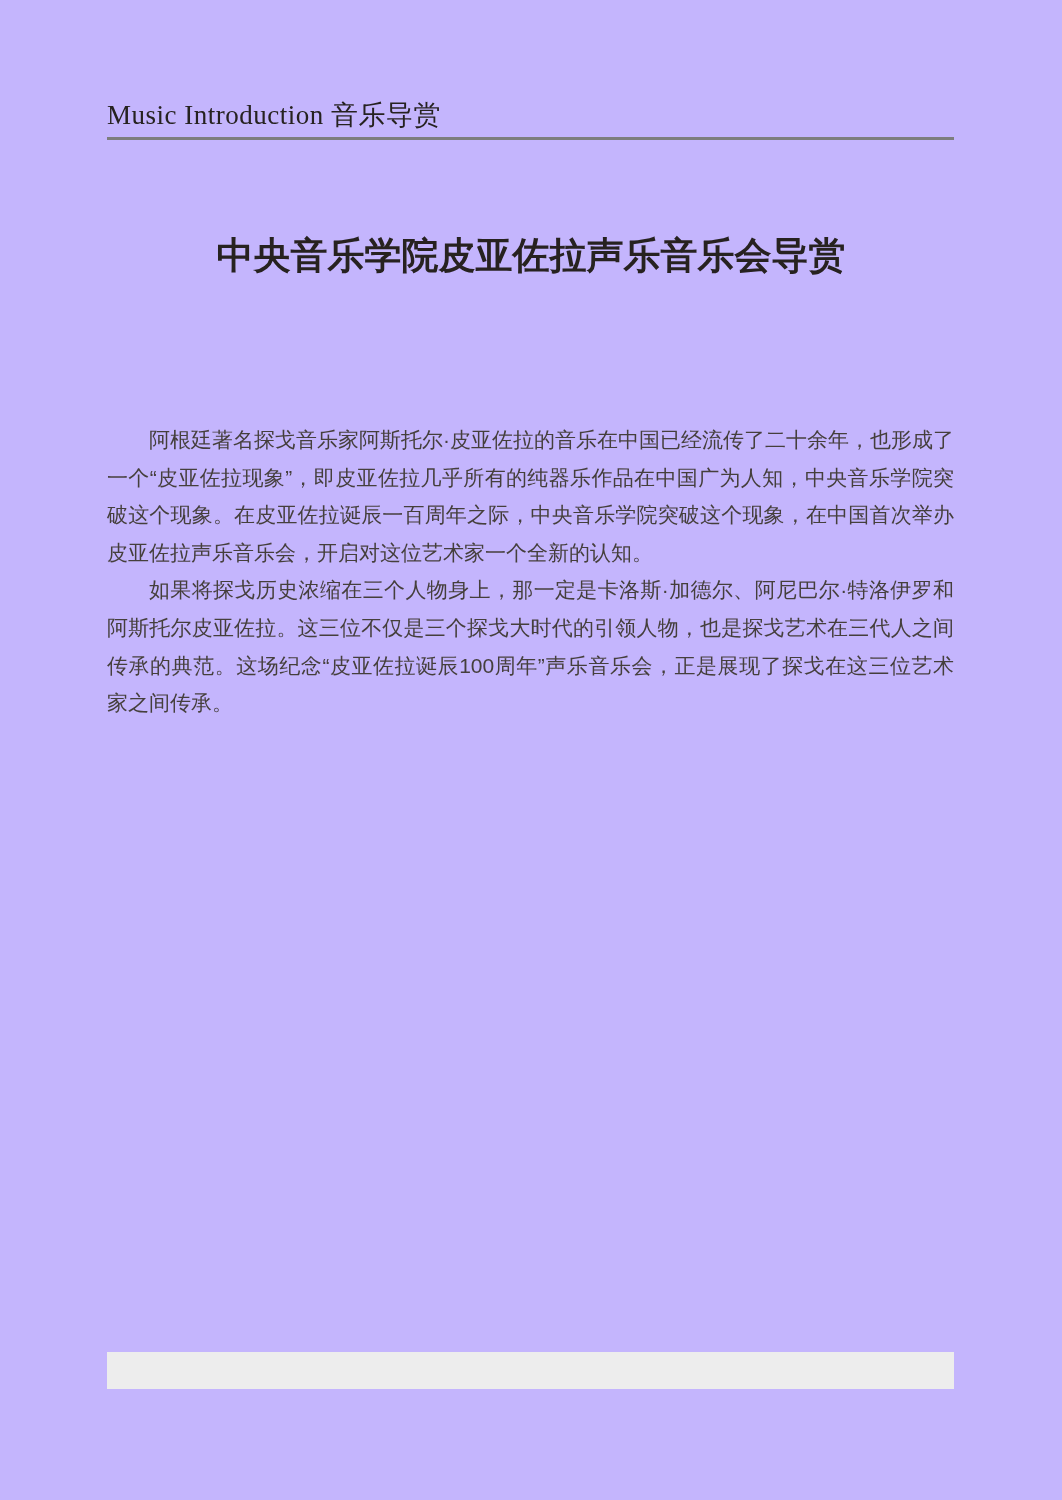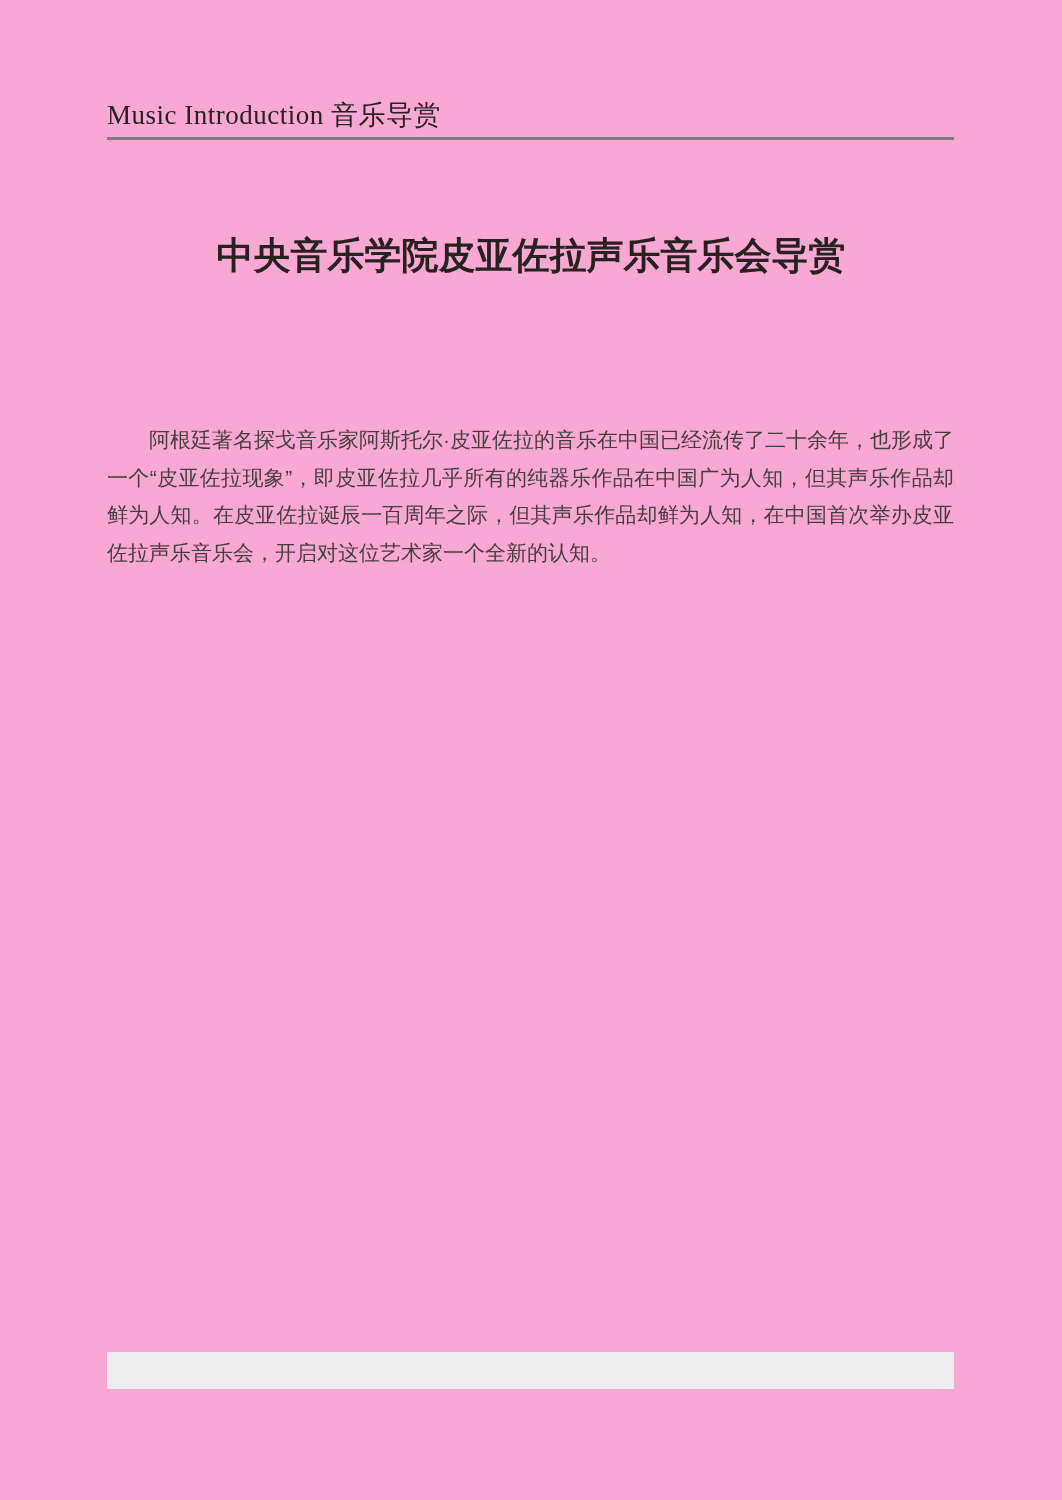--- a/index.html
+++ b/index.html
@@ -4,21 +4,21 @@
 <style>
   html, body {
     margin: 0;
     padding: 0;
     background: #ffffff;
   }
   .page {
     position: relative;
     width: 1062px;
     height: 1500px;
-    background: #f9a8d4;
+    background: #c4b5fd;
     overflow: hidden;
     font-family: "Liberation Serif", serif;
   }
 
   
   .header {
     position: absolute;
     left: 107px;
     width: 847px;
     top: 100px;
@@ -89,18 +89,19 @@
   <header class="header">
     <div class="header-text">Music Introduction 音乐导赏</div>
     <div class="header-rule"></div>
   </header>
 
   <h1 class="title">
     <span class="title-line">中央音乐学院皮亚佐拉声乐音乐会导赏</span>
   </h1>
 
   <main class="body-text">
-    <p>阿根廷著名探戈音乐家阿斯托尔·皮亚佐拉的音乐在中国已经流传了二十余年，也形成了一个“皮亚佐拉现象”，即皮亚佐拉几乎所有的纯器乐作品在中国广为人知，但其声乐作品却鲜为人知。在皮亚佐拉诞辰一百周年之际，但其声乐作品却鲜为人知，在中国首次举办皮亚佐拉声乐音乐会，开启对这位艺术家一个全新的认知。</p>
+    <p>阿根廷著名探戈音乐家阿斯托尔·皮亚佐拉的音乐在中国已经流传了二十余年，也形成了一个“皮亚佐拉现象”，即皮亚佐拉几乎所有的纯器乐作品在中国广为人知，中央音乐学院突破这个现象。在皮亚佐拉诞辰一百周年之际，中央音乐学院突破这个现象，在中国首次举办皮亚佐拉声乐音乐会，开启对这位艺术家一个全新的认知。</p>
+    <p>如果将探戈历史浓缩在三个人物身上，那一定是卡洛斯·加德尔、阿尼巴尔·特洛伊罗和阿斯托尔皮亚佐拉。这三位不仅是三个探戈大时代的引领人物，也是探戈艺术在三代人之间传承的典范。这场纪念“皮亚佐拉诞辰100周年”声乐音乐会，正是展现了探戈在这三位艺术家之间传承。</p>
   </main>
 
   <div class="footer-bar"></div>
 
 </div>
 
 </body></html>

